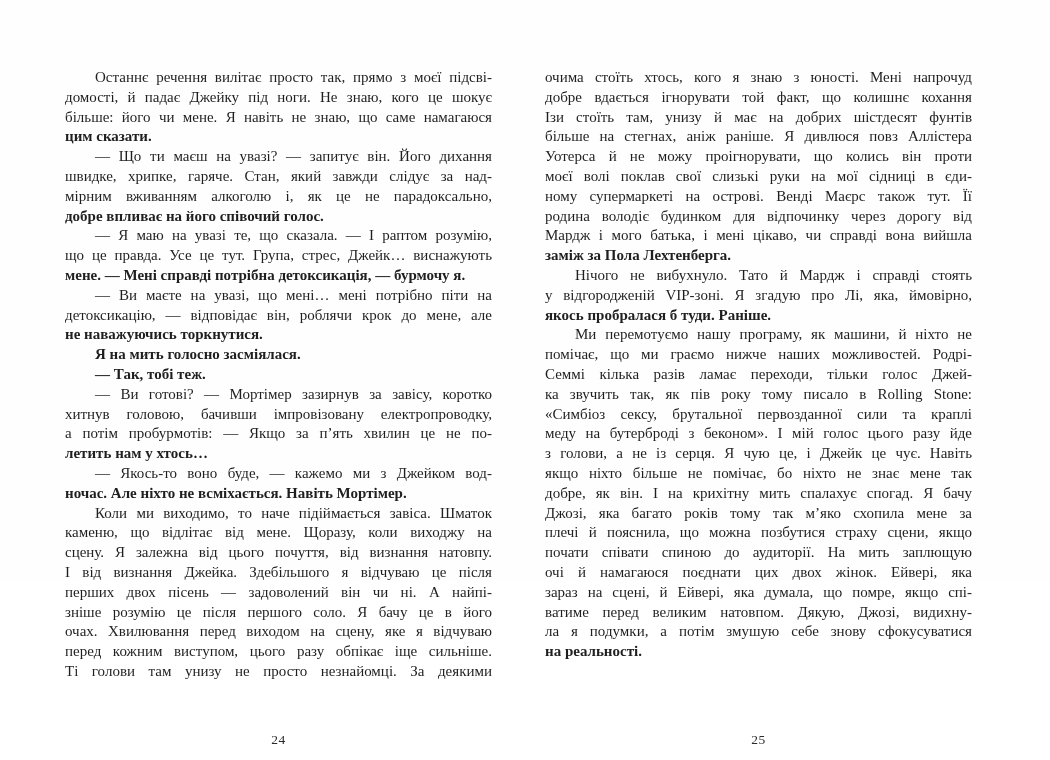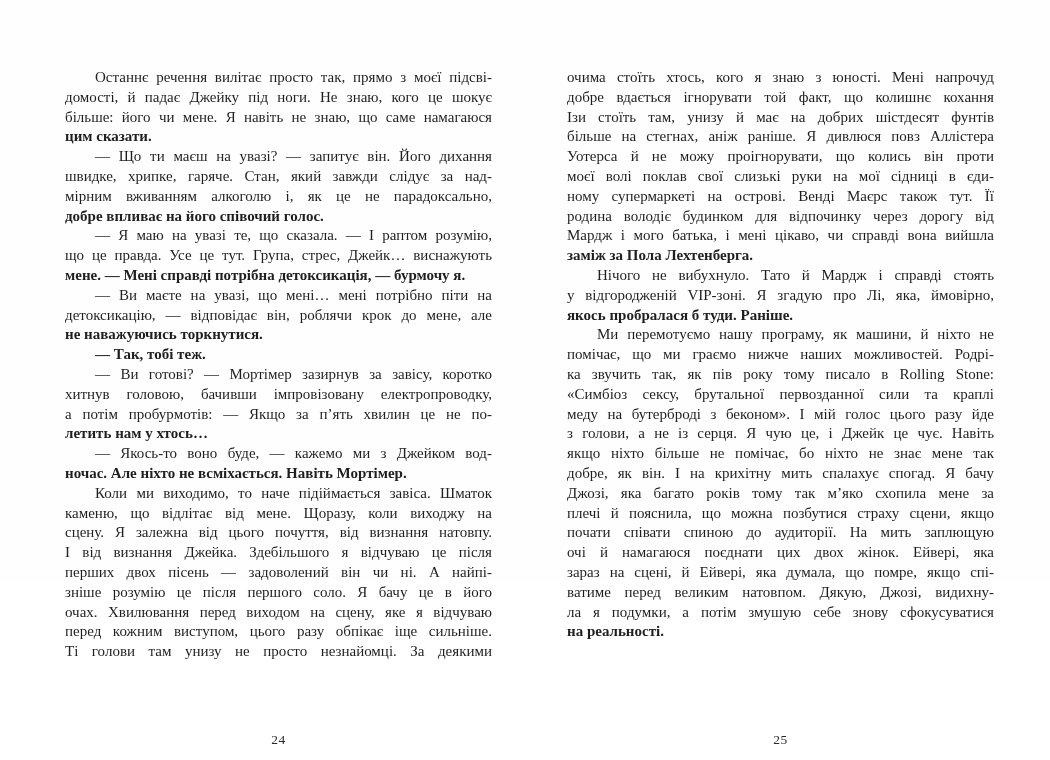--- a/index.html
+++ b/index.html
@@ -19,21 +19,21 @@
     color: #1f1f1f;
     padding-left: 16px;
   }
   .page {
     position: absolute;
     top: 0;
     width: 480px;
     height: 760px;
   }
   #page-left  { left: 40px; }
-  #page-right { left: 542px; }
+  #page-right { left: 520px; }
   .page-text {
     position: absolute;
     top: 68px;
     width: 427px;
     font-size: 15px;
     line-height: 19.8px;
     text-rendering: optimizeLegibility;
   }
   #page-left  .page-text { left: 25px; }
   #page-right .page-text { left: 25px; }
@@ -78,20 +78,21 @@
         <div class="line indent">— Що ти маєш на увазі? — запитує він. Його дихання</div>
         <div class="line">швидке, хрипке, гаряче. Стан, який завжди слідує за над-</div>
         <div class="line">мірним вживанням алкоголю і, як це не парадоксально,</div>
         <div class="line para-end">добре впливає на його співочий голос.</div>
         <div class="line indent">— Я маю на увазі те, що сказала. — І раптом розумію,</div>
         <div class="line">що це правда. Усе це тут. Група, стрес, Джейк… виснажують</div>
         <div class="line para-end">мене. — Мені справді потрібна детоксикація, — бурмочу я.</div>
         <div class="line indent">— Ви маєте на увазі, що мені… мені потрібно піти на</div>
         <div class="line">детоксикацію, — відповідає він, роблячи крок до мене, але</div>
         <div class="line para-end">не наважуючись торкнутися.</div>
+        <div class="line indent para-end">Я на мить голосно засміялася.</div>
         <div class="line indent para-end">— Так, тобі теж.</div>
         <div class="line indent">— Ви готові? — Мортімер зазирнув за завісу, коротко</div>
         <div class="line">хитнув головою, бачивши імпровізовану електропроводку,</div>
         <div class="line">а потім пробурмотів: — Якщо за п’ять хвилин це не по-</div>
         <div class="line para-end">летить нам у хтось…</div>
         <div class="line indent">— Якось-то воно буде, — кажемо ми з Джейком вод-</div>
         <div class="line para-end">ночас. Але ніхто не всміхається. Навіть Мортімер.</div>
         <div class="line indent">Коли ми виходимо, то наче підіймається завіса. Шматок</div>
         <div class="line">каменю, що відлітає від мене. Щоразу, коли виходжу на</div>
         <div class="line">сцену. Я залежна від цього почуття, від визнання натовпу.</div>
@@ -115,20 +116,21 @@
         <div class="line">моєї волі поклав свої слизькі руки на мої сідниці в єди-</div>
         <div class="line">ному супермаркеті на острові. Венді Маєрс також тут. Її</div>
         <div class="line">родина володіє будинком для відпочинку через дорогу від</div>
         <div class="line">Мардж і мого батька, і мені цікаво, чи справді вона вийшла</div>
         <div class="line para-end">заміж за Пола Лехтенберга.</div>
         <div class="line indent">Нічого не вибухнуло. Тато й Мардж і справді стоять</div>
         <div class="line">у відгородженій VIP-зоні. Я згадую про Лі, яка, ймовірно,</div>
         <div class="line para-end">якось пробралася б туди. Раніше.</div>
         <div class="line indent">Ми перемотуємо нашу програму, як машини, й ніхто не</div>
         <div class="line">помічає, що ми граємо нижче наших можливостей. Родрі-</div>
+        <div class="line">Семмі кілька разів ламає переходи, тільки голос Джей-</div>
         <div class="line">ка звучить так, як пів року тому писало в Rolling Stone:</div>
         <div class="line">«Симбіоз сексу, брутальної первозданної сили та краплі</div>
         <div class="line">меду на бутерброді з беконом». І мій голос цього разу йде</div>
         <div class="line">з голови, а не із серця. Я чую це, і Джейк це чує. Навіть</div>
         <div class="line">якщо ніхто більше не помічає, бо ніхто не знає мене так</div>
         <div class="line">добре, як він. І на крихітну мить спалахує спогад. Я бачу</div>
         <div class="line">Джозі, яка багато років тому так м’яко схопила мене за</div>
         <div class="line">плечі й пояснила, що можна позбутися страху сцени, якщо</div>
         <div class="line">почати співати спиною до аудиторії. На мить заплющую</div>
         <div class="line">очі й намагаюся поєднати цих двох жінок. Ейвері, яка</div>

